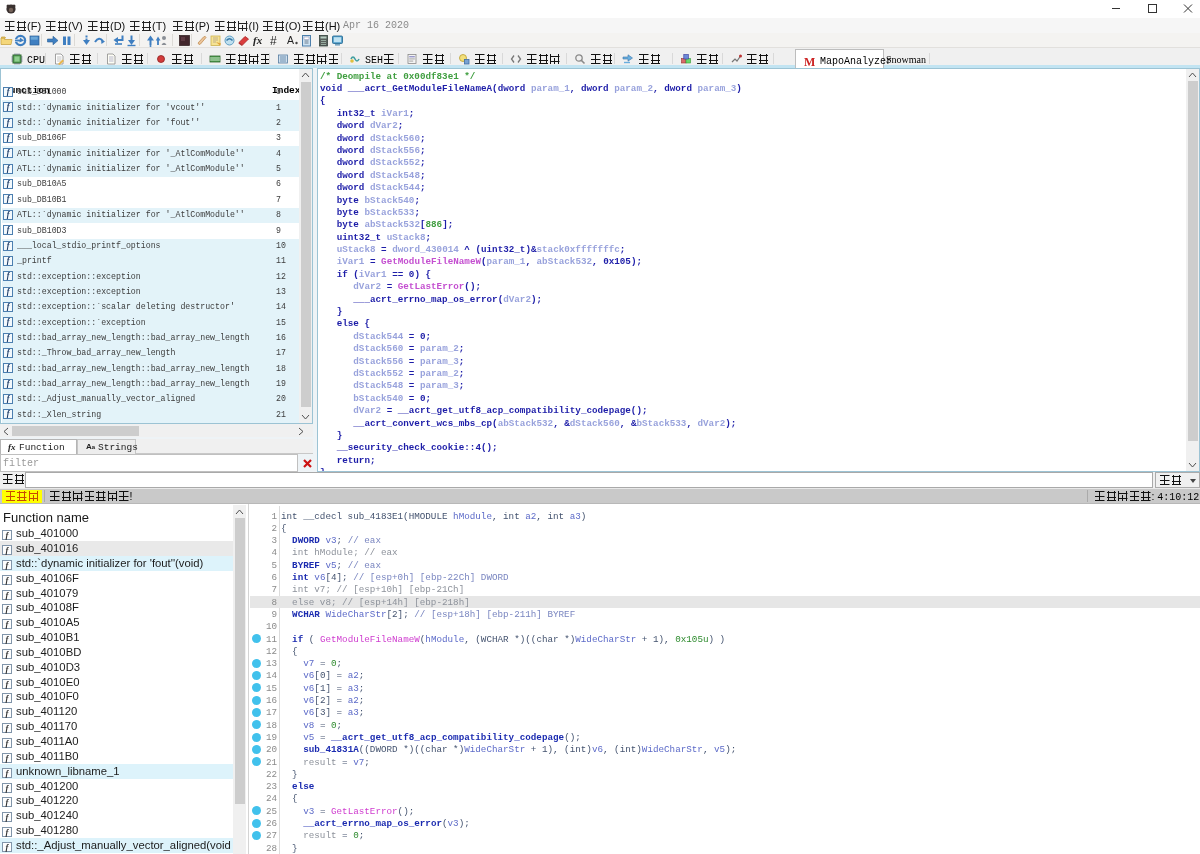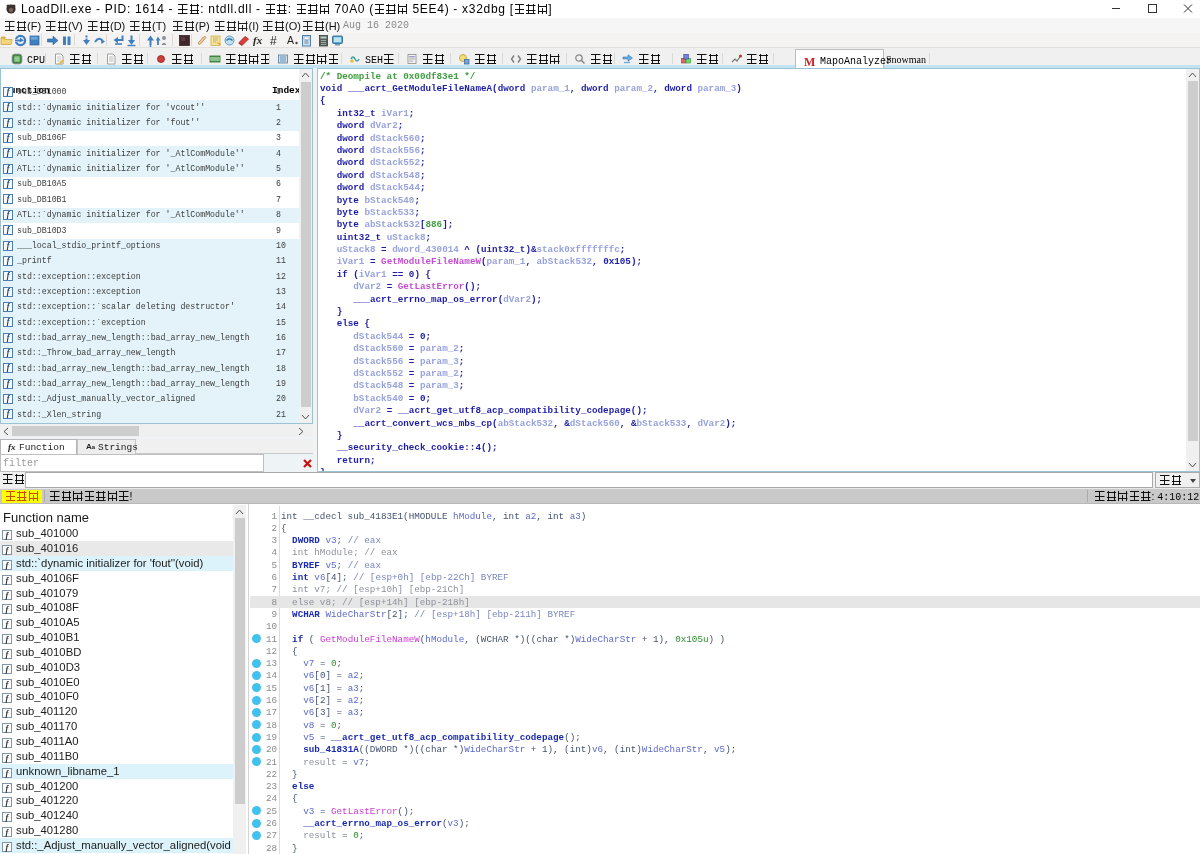--- a/index.html
+++ b/index.html
@@ -65,21 +65,21 @@
  line-height:12.39px;white-space:pre;color:#1d1da8}
 #rcode .c{color:#3f9e3f}
 #rcode .k{color:#1d1da8}
 #rcode .v{color:#98a2dc;font-weight:bold}
 #rcode .a{color:#c44fd0}
 #rcode .n{color:#3f9e3f}
 
 #lhs{left:0;top:424px;width:313px;height:13px;background:#f0f0f0}
 #ftabs{left:0;top:439px;width:313px;height:15px;background:#f0f0f0;border-bottom:1px solid #c8c8c8}
 .ftab{position:absolute;top:0;height:15px;font:9.5px "Liberation Mono",monospace;color:#222}
-#filter{left:0;top:454px;width:264px;height:18px;background:#fff;border:1px solid #c0c0c0;
+#filter{left:0;top:454px;width:298px;height:18px;background:#fff;border:1px solid #c0c0c0;
  font:10px "Liberation Mono",monospace;color:#9a9a9a}
 
 #cmdrow{left:0;top:472px;width:1200px;height:16px;background:#f0f0f0;font-size:10.5px;color:#000}
 #cmdin{position:absolute;left:25px;top:0px;width:1128px;height:16px;background:#fff;border:1px solid #a9a9a9}
 #cmddef{position:absolute;left:1155px;top:0px;width:45px;height:16px;background:#f0f0f0;border:1px solid #ababab;font-size:10.5px}
 
 #status{left:0;top:488px;width:1200px;height:15px;background:#c9c9c9;border-top:1px solid #e9e9e9;font-size:10.5px;color:#000}
 #badge{position:absolute;left:2px;top:1px;width:40px;height:13px;background:#ffff00;color:#c43c00;text-align:center}
 
 #botwin{left:0;top:503px;width:1200px;height:351px;background:#fff;border-top:1px solid #b8b8b8}
@@ -109,41 +109,40 @@
 </style></head>
 <body>
 
 <div class="abs" id="title">
  <svg class="abs" style="left:5px;top:3px" width="12" height="12">
       <circle cx="6" cy="6" r="4.6" fill="#3a3130"></circle>
       <circle cx="3" cy="3" r="1.5" fill="#3a3130"></circle>
       <circle cx="9" cy="3" r="1.5" fill="#3a3130"></circle>
       <circle cx="6" cy="7" r="2.2" fill="#746259"></circle>
     </svg>
- <span class="txt">LoadDll.exe - PID: 1614 - <i class="h1"></i><i class="h2"></i>: ntdll.dll - <i class="h1"></i><i class="h2"></i>: <i class="h1"></i><i class="h2"></i><i class="h3"></i> 70A0 (<i class="h1"></i><i class="h2"></i><i class="h3"></i> 5EE4) - x32dbg [<i class="h1"></i><i class="h2"></i><i class="h3"></i>]</span>
  <svg class="winbtn" style="left:1099px" width="34" height="17">
       <line x1="13" y1="8.5" x2="21" y2="8.5" stroke="#333" stroke-width="1"></line>
     </svg>
  <svg class="winbtn" style="left:1135px" width="34" height="17">
       <rect x="13.5" y="4.5" width="8" height="8" fill="none" stroke="#333" stroke-width="1"></rect>
     </svg>
  <svg class="winbtn" style="left:1171px" width="34" height="17">
       <path d="M13 4.5 L21 12.5 M21 4.5 L13 12.5" stroke="#333" stroke-width="1" fill="none"></path>
     </svg>
 </div>
 <div class="abs" id="menu">
     <span class="m" style="left:4px"><i class="h1"></i><i class="h2"></i>(F)</span>
     <span class="m" style="left:45px"><i class="h1"></i><i class="h2"></i>(V)</span>
     <span class="m" style="left:87px"><i class="h1"></i><i class="h2"></i>(D)</span>
     <span class="m" style="left:129px"><i class="h1"></i><i class="h2"></i>(T)</span>
     <span class="m" style="left:172px"><i class="h1"></i><i class="h2"></i>(P)</span>
     <span class="m" style="left:214px"><i class="h1"></i><i class="h2"></i><i class="h3"></i>(I)</span>
     <span class="m" style="left:262px"><i class="h1"></i><i class="h2"></i>(O)</span>
     <span class="m" style="left:302px"><i class="h1"></i><i class="h2"></i>(H)</span>
-    <span class="m" style="left:343px;color:#8a8a8a;font-family:'Liberation Mono',monospace;font-size:10px">Aug 16 2020</span>
+    <span class="m" style="left:343px;color:#8a8a8a;font-family:'Liberation Mono',monospace;font-size:10px">Apr 16 2020</span>
   </div>
 <div class="abs" id="tools">
     <svg class="tbi" style="left:0px" width="13" height="13" viewBox="0 0 13 13">
       <path d="M1 4 L1 10.5 L11 10.5 L12 5.5 L4.5 5.5 L4.5 4 Z M1.5 3 L5 3 L5.5 4 L1.5 4Z" fill="#f5d77a" stroke="#caa545" stroke-width=".8"></path>
     </svg>
     <svg class="tbi" style="left:14px" width="13" height="13" viewBox="0 0 13 13">
       <circle cx="6.5" cy="6.5" r="4.6" fill="none" stroke="#3f7fc1" stroke-width="2.3"></circle>
       <path d="M0.5 6.5 L7 6.5" stroke="#fff" stroke-width="3"></path>
       <path d="M1 6.5 L6.5 6.5" stroke="#3f7fc1" stroke-width="2"></path>
       <path d="M6 3.6 L10 6.4 L5.5 8.5Z" fill="#3f7fc1"></path>
@@ -656,21 +655,21 @@
 24
 25
 26
 27
 28</div>
     <div id="bcode"><span class="p">int __cdecl sub_4183E1(HMODULE </span><span class="v">hModule</span><span class="p">, int </span><span class="v">a2</span><span class="p">, int </span><span class="v">a3</span><span class="p">)</span>
 <span class="p">{</span>
   <span class="k">DWORD </span><span class="v">v3</span><span class="p">; </span><span class="cm">// eax</span>
 <span class="g">  int hModule; // eax</span>
   <span class="k">BYREF </span><span class="v">v5</span><span class="p">; </span><span class="cm">// eax</span>
-  <span class="k">int </span><span class="v">v6</span><span class="p">[4]; </span><span class="cm">// [esp+0h] [ebp-22Ch] BYREF</span>
+  <span class="k">int </span><span class="v">v6</span><span class="p">[4]; </span><span class="cm">// [esp+0h] [ebp-22Ch] DWORD</span>
 <span class="g">  int v7; // [esp+10h] [ebp-21Ch]</span>
 <span class="g">  else v8; // [esp+14h] [ebp-218h]</span>
   <span class="k">WCHAR </span><span class="v">WideCharStr</span><span class="p">[2]; </span><span class="cm">// [esp+18h] [ebp-211h] BYREF</span>
 
   <span class="k">if</span><span class="p"> ( </span><span class="a">GetModuleFileNameW</span><span class="p">(</span><span class="v">hModule</span><span class="p">, (WCHAR *)((char *)</span><span class="v">WideCharStr</span><span class="p"> + 1), </span><span class="n">0x105u</span><span class="p">) )</span>
 <span class="p">  {</span>
     <span class="v">v7</span><span class="p"> = </span><span class="n">0</span><span class="p">;</span>
     <span class="v">v6</span><span class="p">[0] = </span><span class="v">a2</span><span class="p">;</span>
     <span class="v">v6</span><span class="p">[1] = </span><span class="v">a3</span><span class="p">;</span>
     <span class="v">v6</span><span class="p">[2] = </span><span class="v">a2</span><span class="p">;</span>

